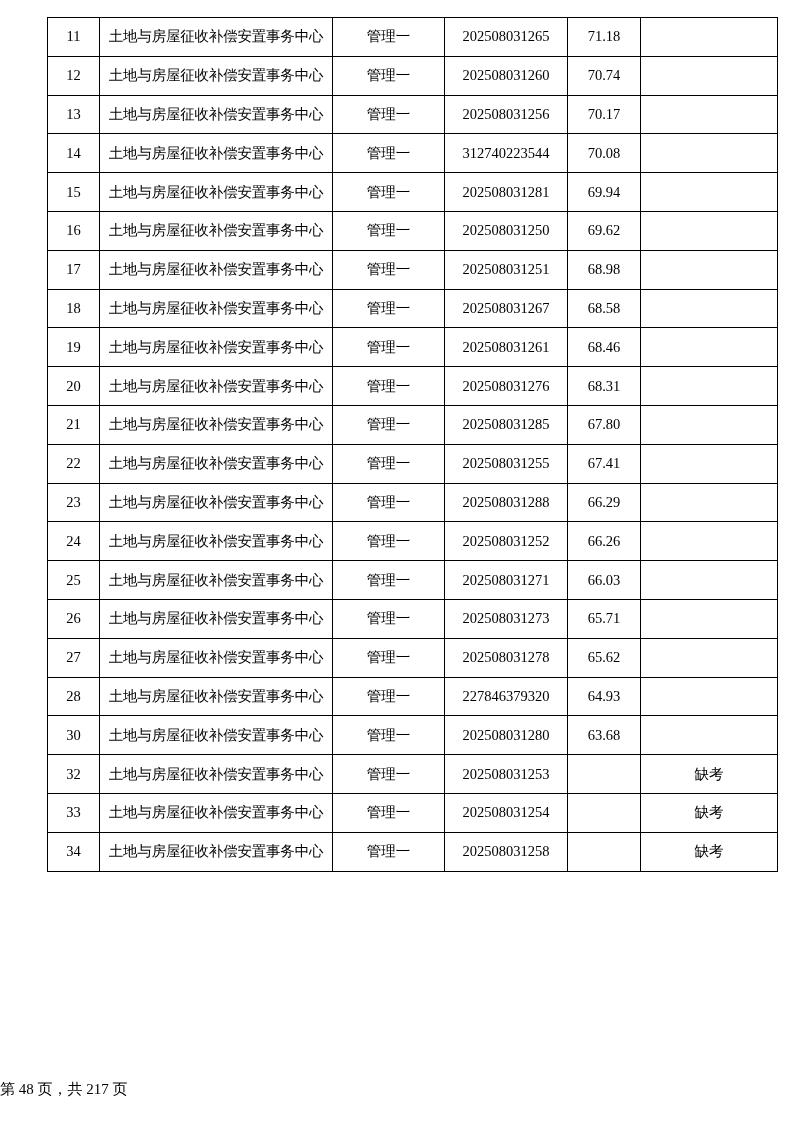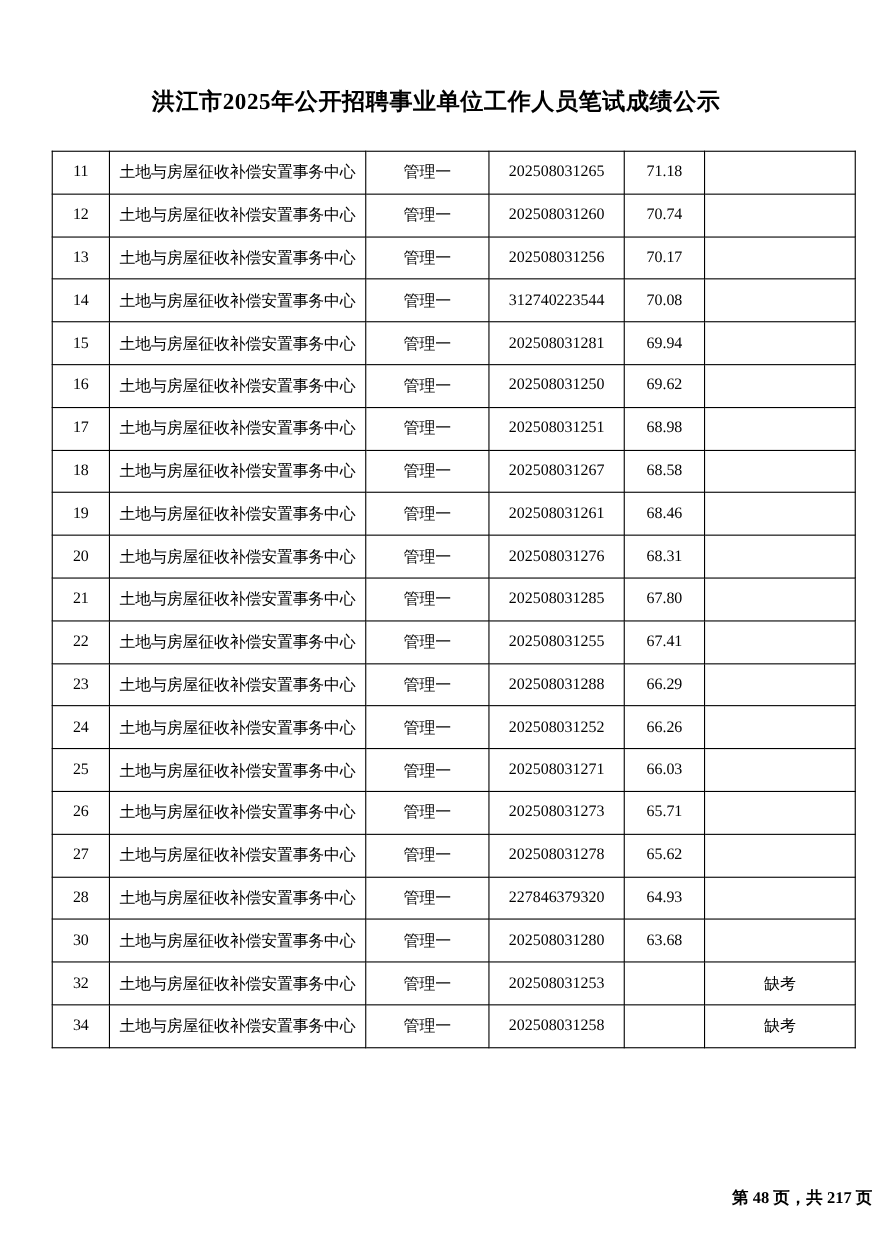--- a/index.html
+++ b/index.html
@@ -76,32 +76,31 @@
   }
   td.col-note {
     width: 132px;
     font-size: 15px;
   }
   .footer {
     position: absolute;
     left: 0;
     right: 0;
     bottom: 23px;
-    text-align: right;
+    text-align: left;
     font-size: 15px;
-    font-weight: bold;
+    font-weight: normal;
     font-family: "Liberation Serif", "DejaVu Serif", serif;
   }
 </style>
 </head>
 <body>
 
 <div class="page">
 
-  <h1 class="doc-title">洪江市2025年公开招聘事业单位工作人员笔试成绩公示</h1>
 
   <div class="table-wrap">
     <table class="score-table">
       <tbody>
           <tr>
             <td class="col-index">11</td>
             <td class="col-unit">土地与房屋征收补偿安置事务中心</td>
             <td class="col-post">管理一</td>
             <td class="col-id">202508031265</td>
             <td class="col-score">71.18</td>
@@ -253,20 +252,28 @@
           </tr>
           <tr>
             <td class="col-index">32</td>
             <td class="col-unit">土地与房屋征收补偿安置事务中心</td>
             <td class="col-post">管理一</td>
             <td class="col-id">202508031253</td>
             <td class="col-score"></td>
             <td class="col-note">缺考</td>
           </tr>
           <tr>
+            <td class="col-index">33</td>
+            <td class="col-unit">土地与房屋征收补偿安置事务中心</td>
+            <td class="col-post">管理一</td>
+            <td class="col-id">202508031254</td>
+            <td class="col-score"></td>
+            <td class="col-note">缺考</td>
+          </tr>
+          <tr>
             <td class="col-index">34</td>
             <td class="col-unit">土地与房屋征收补偿安置事务中心</td>
             <td class="col-post">管理一</td>
             <td class="col-id">202508031258</td>
             <td class="col-score"></td>
             <td class="col-note">缺考</td>
           </tr>
         </tbody>
     </table>
   </div>

